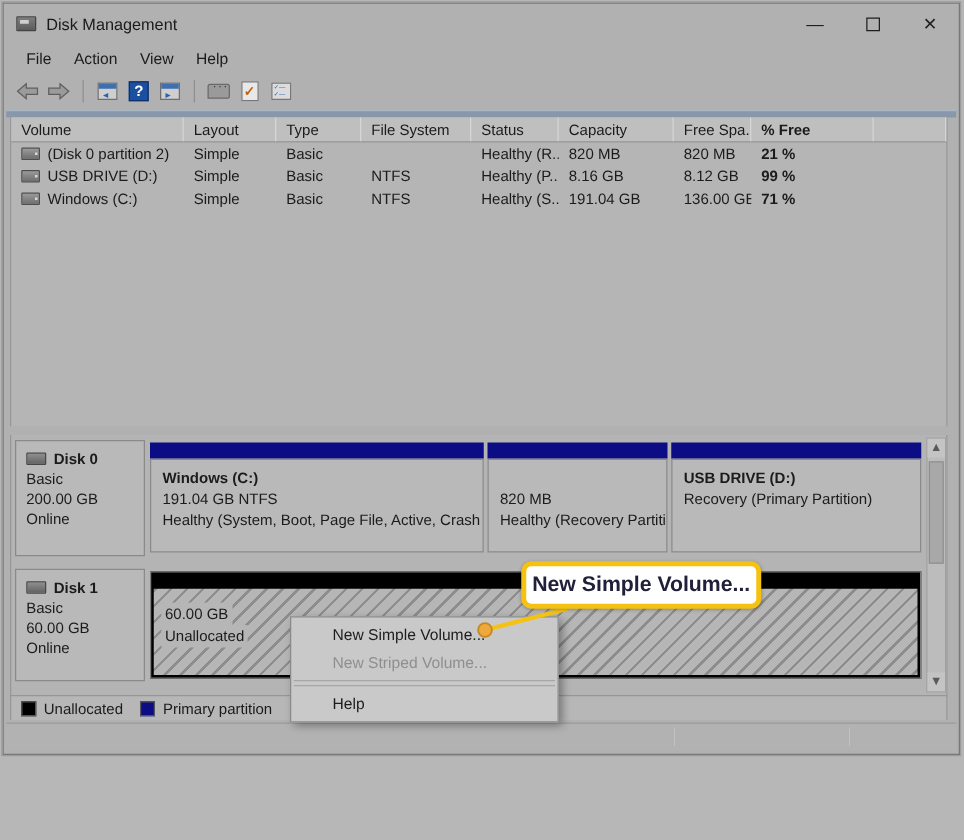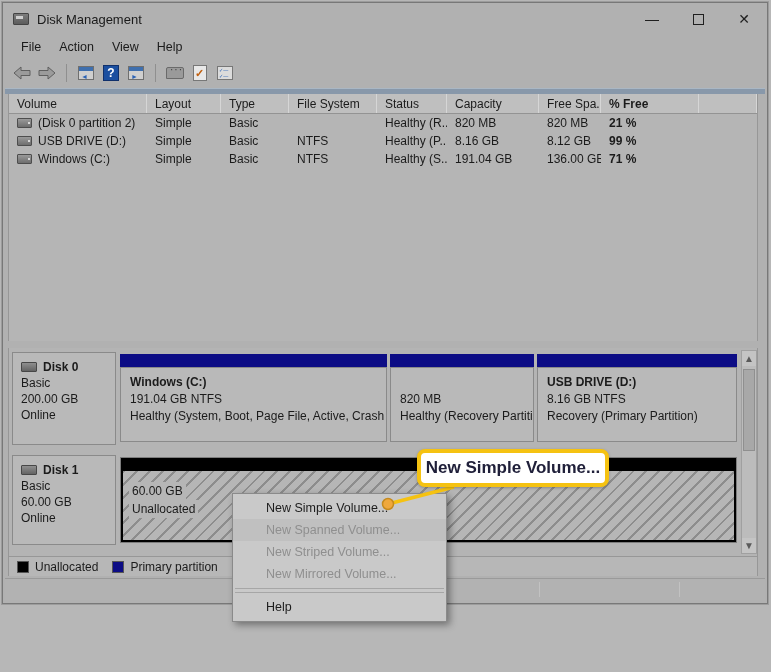--- a/index.html
+++ b/index.html
@@ -241,21 +241,20 @@
   <div class="part-bar" style="background:#0C0C85;"></div>
   <div class="part-box" style="padding-top:23px;">
     <div>820 MB</div>
     <div>Healthy (Recovery Partiti</div>
   </div>
 </div>
 <div class="abs part" style="left:537px; top:354px; width:200px; height:88px;">
   <div class="part-bar" style="background:#0C0C85;"></div>
   <div class="part-box">
     <div class="part-name">USB DRIVE  (D:)</div>
-    <div>8.16 GB NTFS</div>
     <div>Recovery (Primary Partition)</div>
   </div>
 </div>
 
 <div class="abs disk-label" style="left:12px; top:455px; width:104px; height:90px;">
   <div class="disk-name">
       <span class="disk-icon"></span>
       <span>Disk 1</span>
     </div>
   <div>Basic</div>
@@ -287,23 +286,21 @@
   </span>
 </div>
 
 <div class="abs statusbar">
   <span class="sb-sep" style="left:534px;"></span>
   <span class="sb-sep" style="left:674px;"></span>
 </div>
 
 <div class="abs context-menu">
   <div class="cm-item">New Simple Volume...</div>
-  <div class="cm-item disabled shaded">New Spanned Volume...</div>
   <div class="cm-item disabled">New Striped Volume...</div>
-  <div class="cm-item disabled">New Mirrored Volume...</div>
   <div class="cm-sep"></div>
   <div class="cm-sep"></div>
   <div class="cm-item">Help</div>
 </div>
 
 <svg class="abs connector" viewBox="0 0 84 32">
   <line x1="10" y1="23" x2="76" y2="6" stroke="#F5C211" stroke-width="3.5"></line>
   <circle cx="10" cy="23" r="5.5" fill="#EFA83C" stroke="#C58A1E" stroke-width="1.5"></circle>
 </svg>
 

